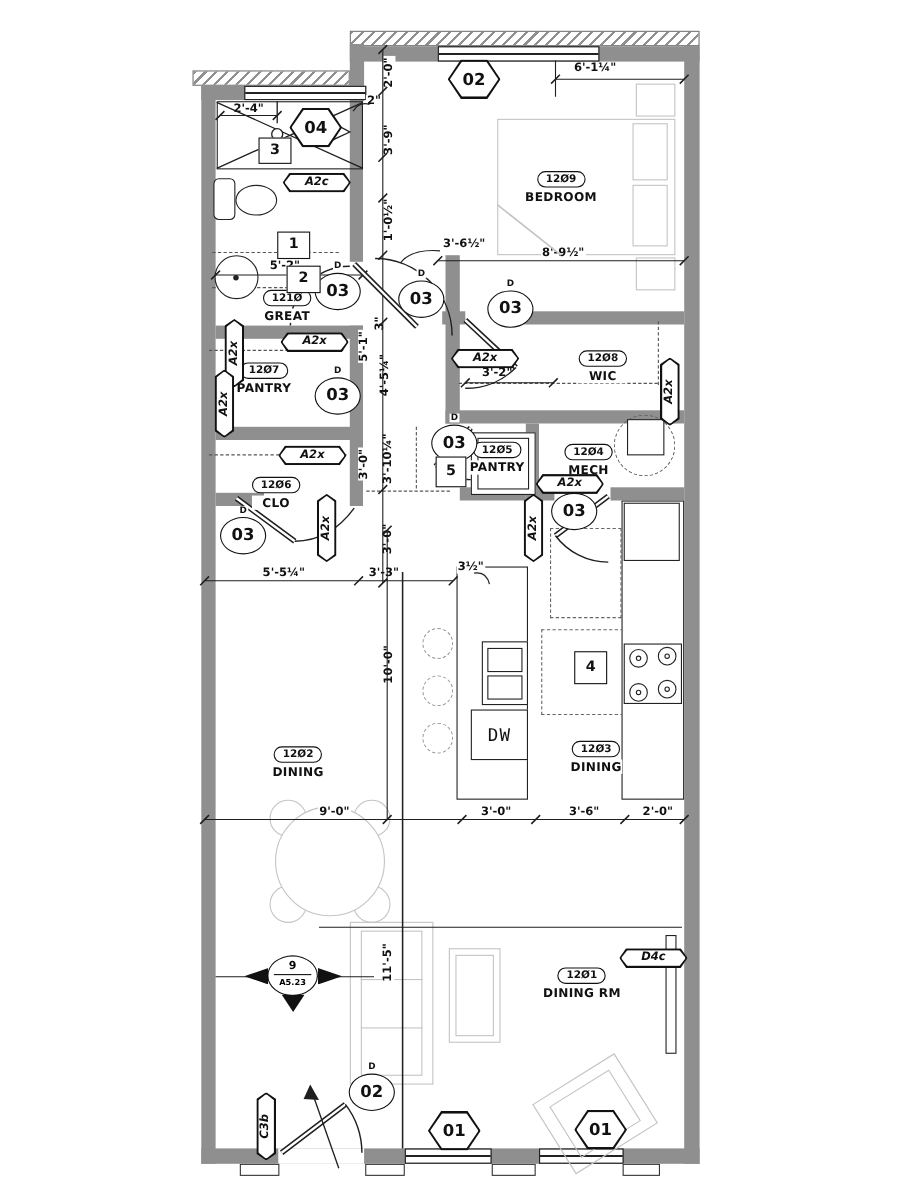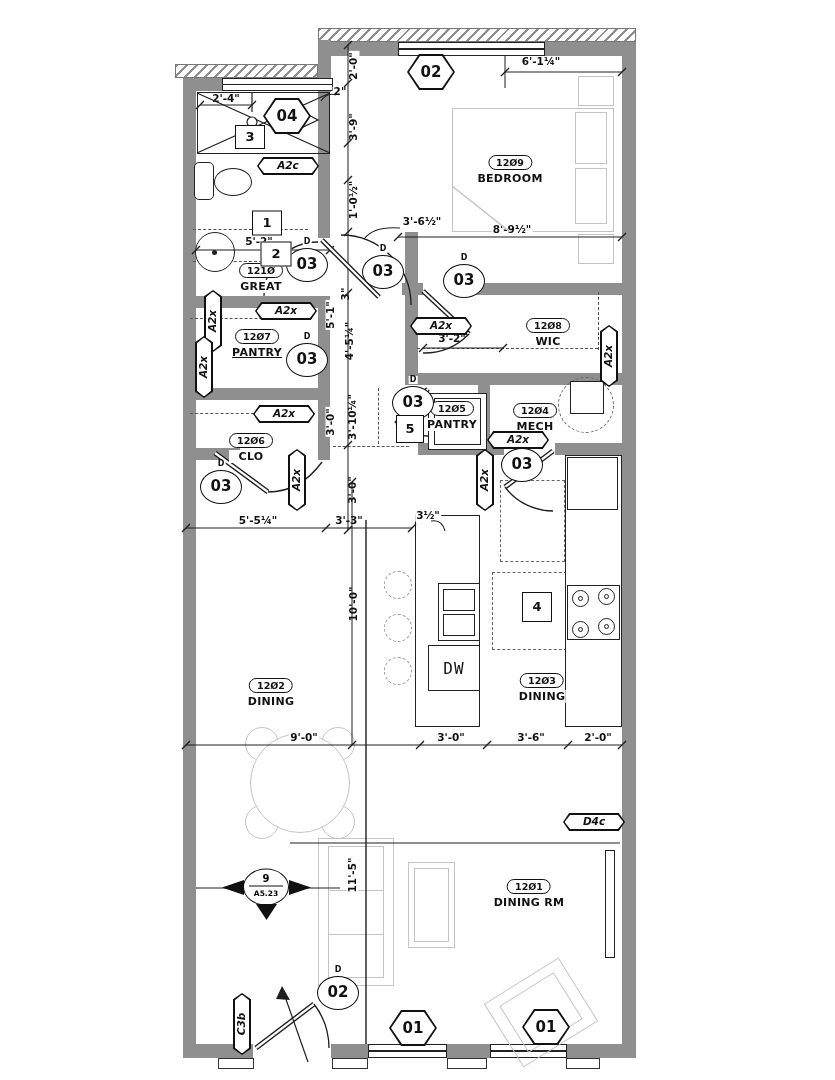--- a/index.html
+++ b/index.html
@@ -209,21 +209,21 @@
     <div class="rname">MECH</div>
   </div>
   <div class="rlab" style="left:452px;top:414px;">
     <span class="pill">12Ø5</span>
     <div class="rname">PANTRY</div>
   </div>
   <div class="rlab" style="left:251px;top:446px;">
     <span class="pill">12Ø6</span>
     <div class="rname">CLO</div>
   </div>
-  <div class="rlab" style="left:257px;top:342px;text-decoration:underline;">
+  <div class="rlab" style="left:240px;top:342px;">
     <span class="pill">12Ø7</span>
     <div class="rname">PANTRY</div>
   </div>
   <div class="rlab" style="left:548px;top:331px;">
     <span class="pill">12Ø8</span>
     <div class="rname">WIC</div>
   </div>
   <div class="rlab" style="left:510px;top:168px;">
     <span class="pill">12Ø9</span>
     <div class="rname">BEDROOM</div>
@@ -292,21 +292,21 @@
       <div class="tx">A2x</div>
     </div>
   <div class="wtag" style="left:518px;top:440px;">
       <div class="in"></div>
       <div class="tx">A2x</div>
     </div>
   <div class="wtag v" style="left:485px;top:480px;">
       <div class="in"></div>
       <div class="tx">A2x</div>
     </div>
-  <div class="wtag" style="left:594px;top:822px;">
+  <div class="wtag" style="left:594px;top:871px;">
       <div class="in"></div>
       <div class="tx">D4c</div>
     </div>
   <div class="wtag v" style="left:242px;top:1024px;">
       <div class="in"></div>
       <div class="tx">C3b</div>
     </div>
 
   <div class="sq" style="left:250px;top:137px;width:30px;height:24px;line-height:21px;">3</div>
   <div class="sq" style="left:267px;top:223px;width:30px;height:25px;line-height:22px;">1</div>

